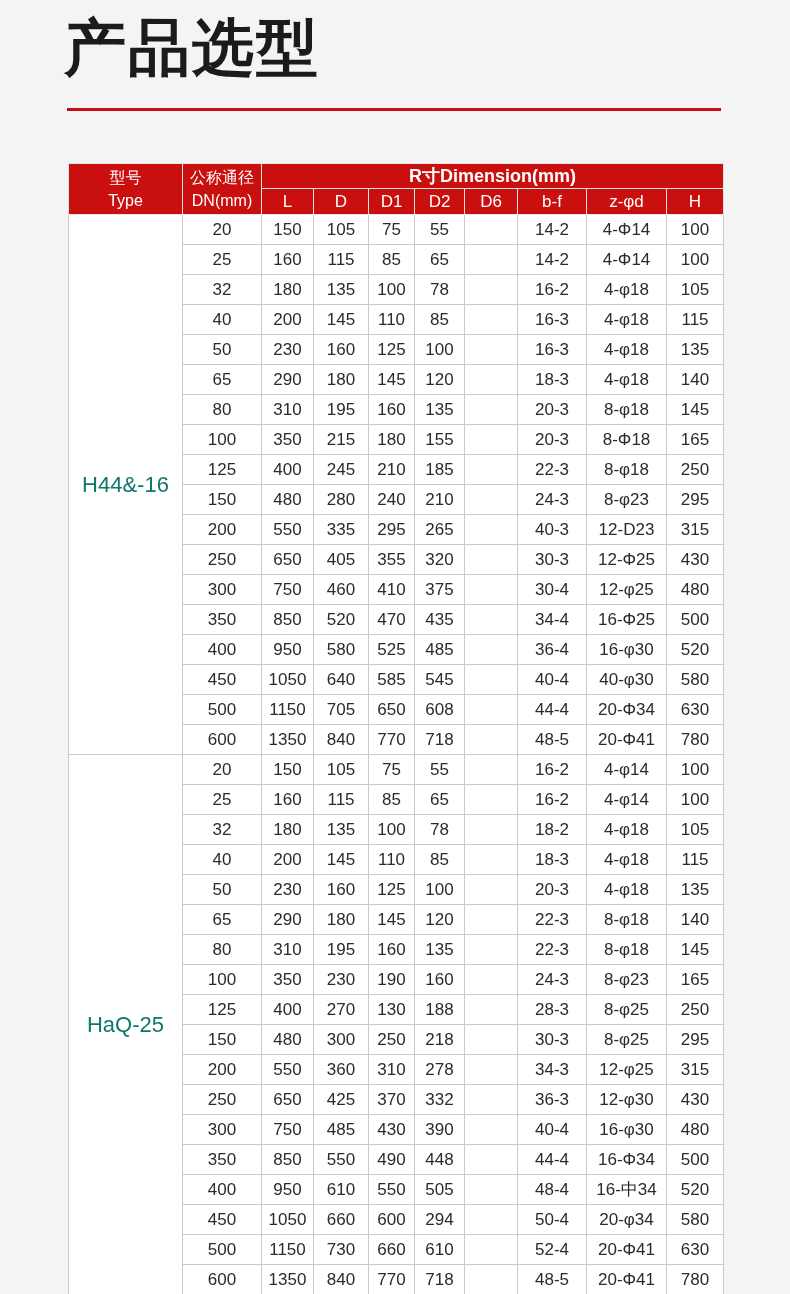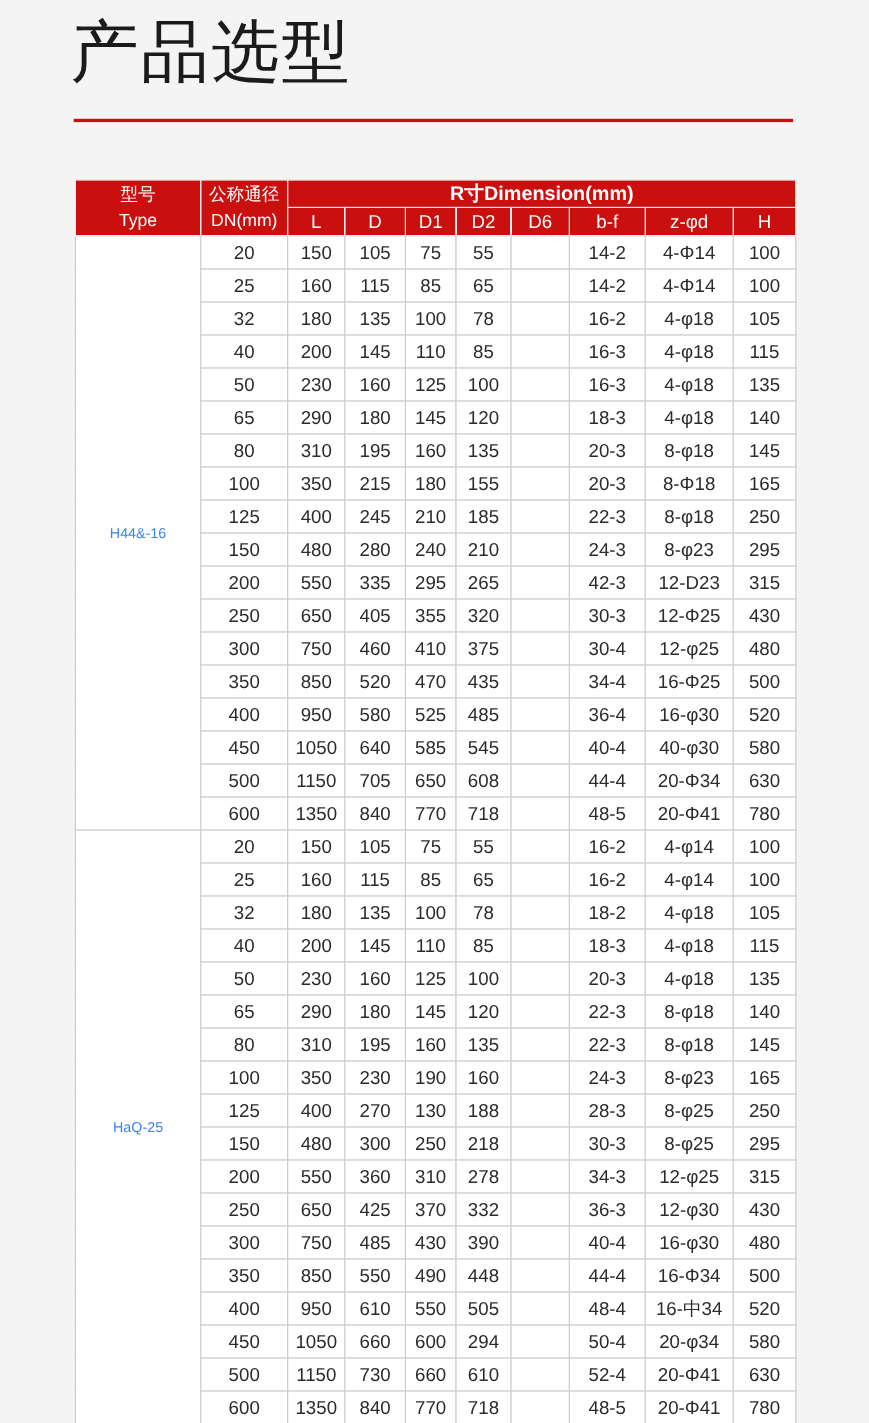--- a/index.html
+++ b/index.html
@@ -8,21 +8,21 @@
     width: 790px; height: 1294px;
     background: #f4f4f5;
     font-family: "Liberation Sans", "DejaVu Sans", sans-serif;
     position: relative;
     overflow: hidden;
   }
   .page-title {
     position: absolute;
     left: 64px; top: 8px;
     font-size: 62px;
-    font-weight: 400;
+    font-weight: 700;
     letter-spacing: 2px;
     color: #1b1b1b;
     line-height: 1.3;
   }
   .title-rule {
     position: absolute;
     left: 67px; top: 108px;
     width: 654px; height: 3px;
     background: #c60f12;
   }
@@ -55,22 +55,22 @@
   .spec-table thead th.group-head { font-size: 18px; font-weight: bold; }
   .spec-table thead th.dim-col { font-size: 17px; }
   .spec-table tbody td {
     background: #ffffff;
     border: 1px solid #c9c9c9;
     height: 30px;
     font-size: 17px;
     color: #2b2b2b;
   }
   .spec-table tbody td.type-cell {
-    font-size: 13px;
-    color: #3b82f6;
+    font-size: 22px;
+    color: #0f766e;
   }
 </style>
 </head>
 <body>
 
 <div class="page-title">产品选型</div>
 
 <div class="title-rule"></div>
 
 <table class="spec-table">
@@ -223,21 +223,21 @@
         <td>8-φ23</td>
         <td>295</td>
       </tr>
       <tr>
         <td>200</td>
         <td>550</td>
         <td>335</td>
         <td>295</td>
         <td>265</td>
         <td></td>
-        <td>42-3</td>
+        <td>40-3</td>
         <td>12-D23</td>
         <td>315</td>
       </tr>
       <tr>
         <td>250</td>
         <td>650</td>
         <td>405</td>
         <td>355</td>
         <td>320</td>
         <td></td>

